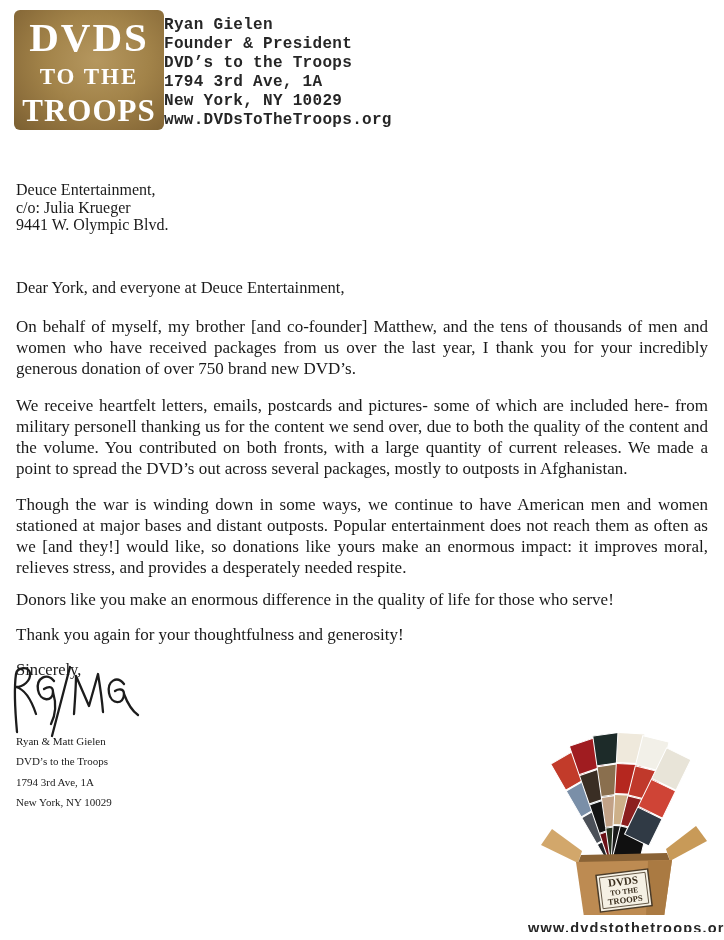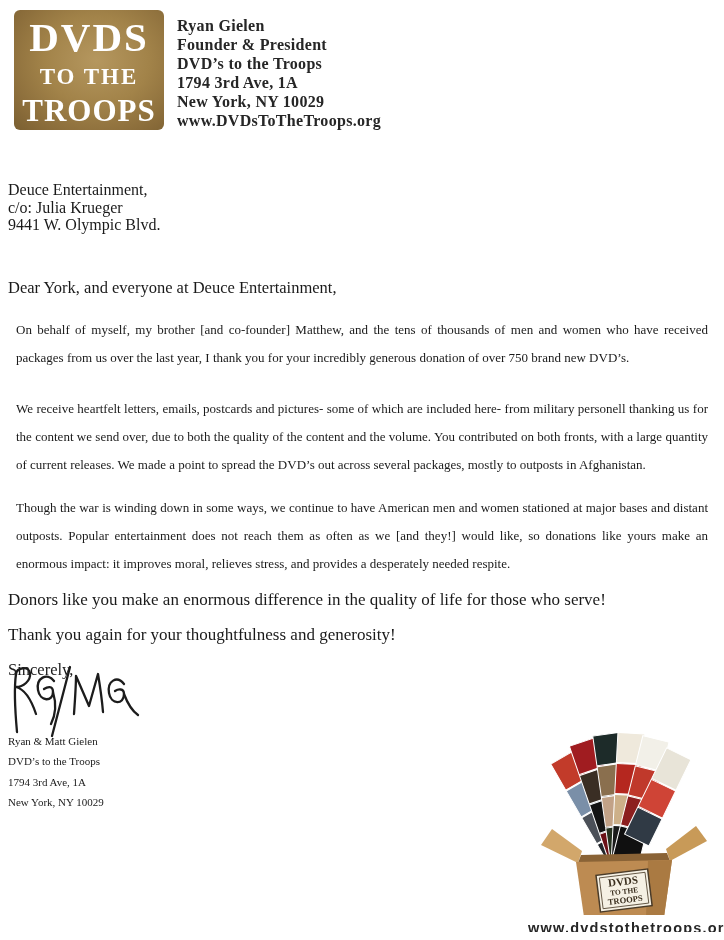--- a/index.html
+++ b/index.html
@@ -21,32 +21,32 @@
     color:#ffffff;
     font-family:"Liberation Serif", serif;
     font-weight:bold;
     text-align:center;
     line-height:1;
   }
   .logo-line1{font-size:41px;letter-spacing:2px;margin-top:2px;}
   .logo-line2{font-size:23px;letter-spacing:2px;margin-top:7px;}
   .logo-line3{font-size:31px;letter-spacing:1px;margin-top:7px;}
   .contact{
-    margin-left:13px;padding-top:6px;
-    font-family:Liberation Serif, serif;
+    padding-top:6px;
+    font-family:Liberation Mono, monospace;
     font-weight:bold;
     font-size:16px;line-height:19px;
     letter-spacing:0.3px;
     color:#262626;
   }
   
-  .block{position:absolute;left:8px;width:692px;}
+  .block{position:absolute;left:16px;width:692px;}
   .recipient{top:181px;font-size:16px;line-height:17.6px;}
   .salutation{top:278px;font-size:16.5px;}
-  .par{font-size:13px;line-height:28px;text-align:justify;margin-left:8px;}
+  .par{font-size:17px;line-height:21px;text-align:justify;}
   .p1{top:316px;}
   .p2{top:395px;}
   .p3{top:494px;}
   .single{font-size:17px;}
   .p4{top:590px;}
   .p5{top:625px;}
   .sincerely{top:660px;font-size:16.5px;}
   .signature{position:absolute;top:664px;left:10px;z-index:2;}
   .signer{top:731px;font-size:11px;line-height:20.3px;}
   

